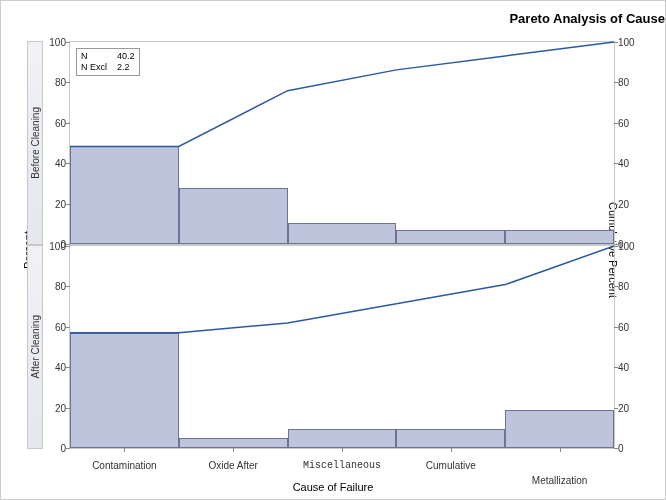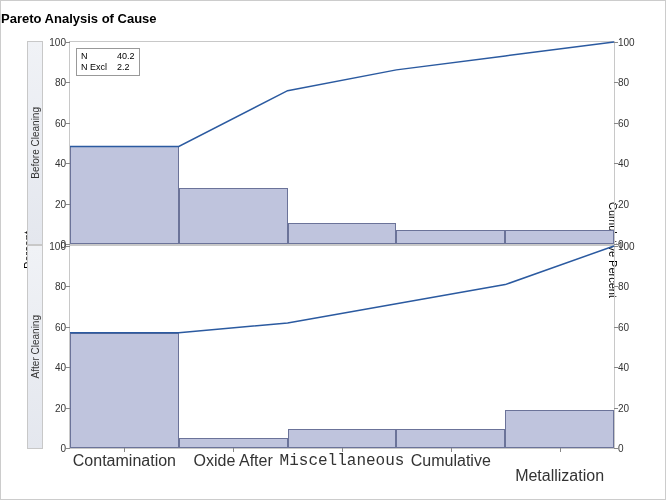--- a/index.html
+++ b/index.html
@@ -11,21 +11,21 @@
   }
   .chart-wrap {
     width: 666px;
     height: 500px;
     position: relative;
     border: 1px solid #ccc;
     box-sizing: border-box;
     background: #fff;
   }
   .title {
-    text-align: left;
+    text-align: right;
     font-weight: bold;
     font-size: 13px;
     padding-top: 10px;
     height: 24px;
   }
   .plot-region {
     position: absolute;
     left: 68px;
     right: 50px;
     top: 40px;
@@ -102,22 +102,22 @@
     position: absolute;
     left: 100%;
     padding-left: 4px;
     font-size: 10px;
     transform: translateY(-50%);
     color: #333;
   }
   .tick-x {
     position: absolute;
     top: 100%;
-    padding-top: 4px;
-    font-size: 16px;
+    padding-top: 12px;
+    font-size: 10px;
     transform: translateX(-50%);
     white-space: nowrap;
     color: #333;
   }
   .bar {
     position: absolute;
     bottom: 0;
     background: #bfc4dd;
     border: 1px solid #6b7399;
     box-sizing: border-box;
@@ -151,20 +151,21 @@
   .tickmark-b { width:1px; height:4px; bottom:-4px; }
 </style>
 </head>
 <body>
 
 <div class="chart-wrap">
   <div class="title">Pareto Analysis of Cause</div>
 
   <div class="left-axis-title">Percent</div>
   <div class="right-axis-title">Cumulative Percent</div>
+  <div class="x-axis-title">Cause of Failure</div>
 
   <div class="plot-region">
 
     <div class="panel panel-top">
       <div class="panel-label">
         <span>Before Cleaning</span>
       </div>
       <div class="panel-inner" id="panel0">
         <div class="inset">
           <div class="inset-row">

